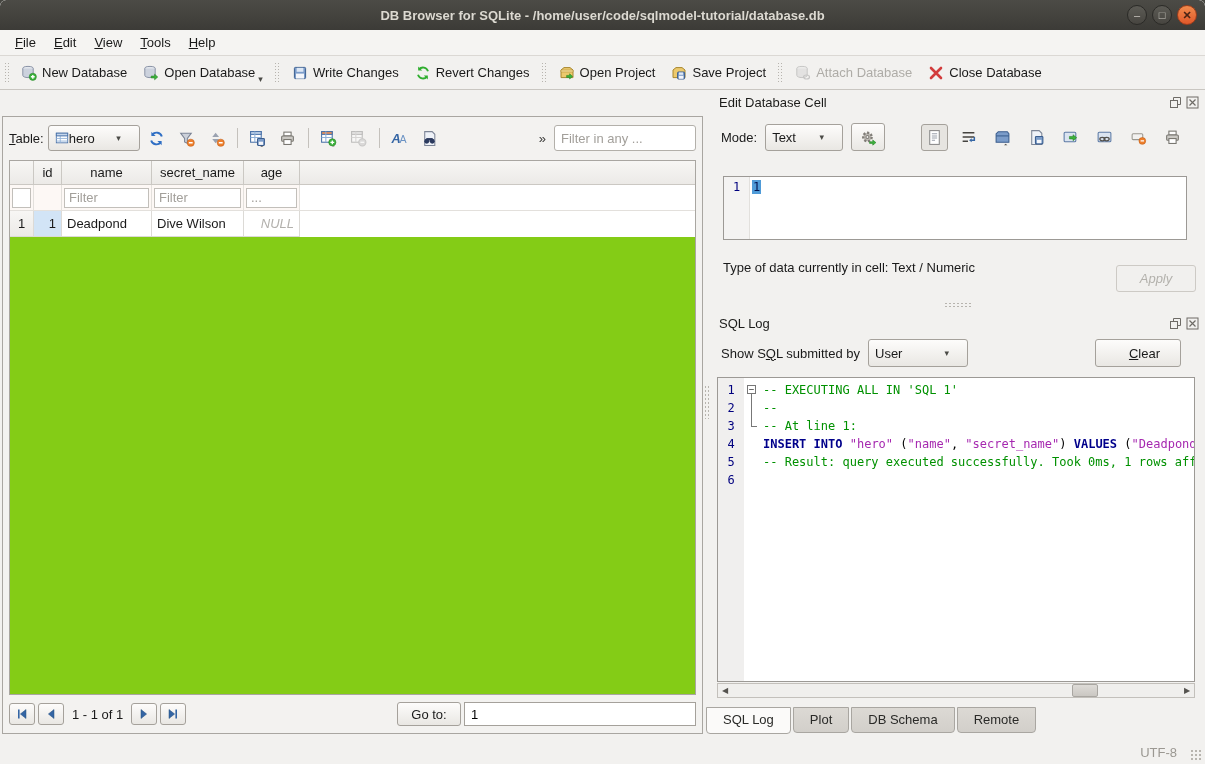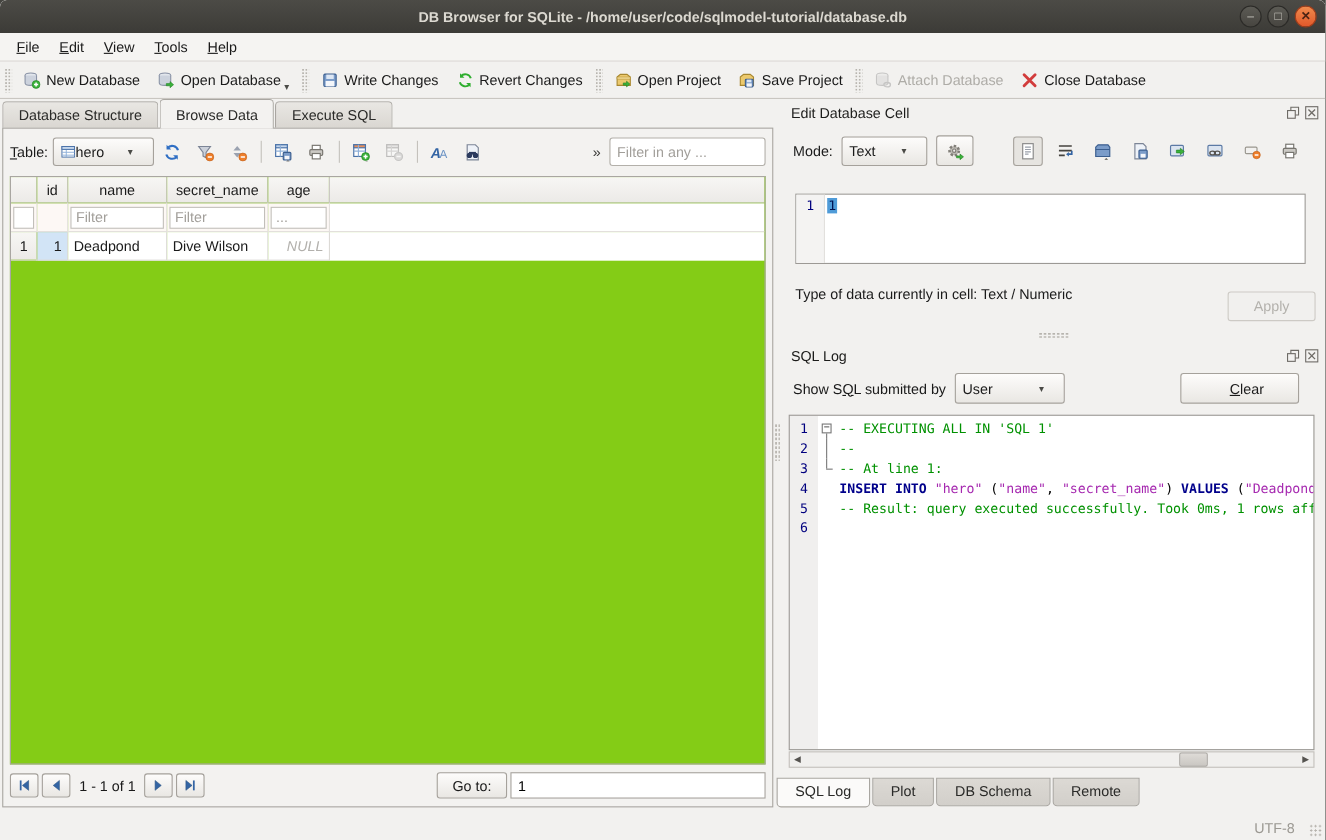--- a/index.html
+++ b/index.html
@@ -108,30 +108,30 @@
   .cell-editor { position:absolute; left:12px; right:18px; top:86px; height:64px;
     border:1px solid #9c9995; background:#fff; display:flex;
     font-family:"DejaVu Sans Mono", monospace; font-size:12px; }
   .ce-margin { width:26px; background:#f4f3f2; border-right:1px solid #e2e0dd; color:#00007f;
     text-align:center; padding-top:3px; }
   .ce-content { padding:3px 2px; }
   .ce-sel { background:#4f9bd8; color:#00124f; padding:0 1px; }
 
   .type-row { position:absolute; left:12px; right:8px; top:167px; height:48px; line-height:22px; }
   .apply-btn { position:absolute; right:1px; top:8px; width:80px; height:27px;
-    border:1px solid #cdcac5; background:#f1f0ee; color:#b3b1ac; }
+    border:1px solid #cdcac5; background:#f1f0ee; color:#b3b1ac;font-style:italic; }
   .h-dots { position:absolute; left:50%; top:212px; width:28px; height:5px; margin-left:-14px;
     background-image:radial-gradient(#b7b4ae 1px, transparent 1px); background-size:4px 3px; }
   .v-dots { position:absolute; left:-6px; top:295px; width:5px; height:34px;
     background-image:radial-gradient(#b7b4ae 1px, transparent 1px); background-size:3px 4px; }
 
   .sqllog-header { top:224px; }
   .show-row { position:absolute; left:10px; right:24px; top:248px; height:30px; display:flex; align-items:center; gap:8px; }
   .user-combo { width:100px; height:28px; }
-  .clear-btn { width:108px; height:28px; margin-left:auto;padding-left:13px; }
+  .clear-btn { width:86px; height:28px; margin-left:auto;padding-left:13px; }
 
   .sql-editor { position:absolute; left:6px; right:10px; top:287px; height:305px;
     border:1px solid #9c9995; overflow:hidden;
     background:linear-gradient(to right,#f0efee 0,#f0efee 26px,#fff 26px);
     font-family:"DejaVu Sans Mono", monospace; font-size:12px; padding-top:3px; }
   .sql-row { display:flex; height:18px; line-height:18px; }
   .sql-num { width:26px; color:#00007f; text-align:center; flex:none; }
   .sql-fold { width:16px; flex:none; position:relative; }
   .fold-box { position:absolute; left:3px; top:4px; width:9px; height:9px; border:1px solid #777;
     background:#fff; font-size:9px; line-height:7px; text-align:center; color:#333; }
@@ -262,25 +262,20 @@
     </div>
     <div class="tbtn">
       <svg viewBox="0 0 16 16">
           <path d="M3 3l10 10M13 3L3 13" stroke="#d23c3c" stroke-width="2.6" stroke-linecap="round"></path>
         </svg>
       <span>Close Database</span>
     </div>
   </div>
 
   <div class="left-area">
-    <div class="tabbar">
-      <div class="tab">Database Structure</div>
-      <div class="tab active">Browse Data</div>
-      <div class="tab">Execute SQL</div>
-    </div>
     <div class="left-frame">
 
       <div class="controls-row">
         <span><span class="mn-u">T</span><span>able:</span></span>
         <div class="combo" style="width:92px">
           <svg width="14" height="14" viewBox="0 0 16 16">
               <rect x="1.5" y="2.5" width="13" height="11" fill="#fff" stroke="#4a72a8"></rect>
               <path d="M1.5 5.5h13M1.5 8.5h13M1.5 11.5h13M6 2.5v11" stroke="#8fb0d8" stroke-width="1"></path>
               <rect x="1.5" y="2.5" width="13" height="3" fill="#c4d6ec" stroke="#4a72a8"></rect>
             </svg>

